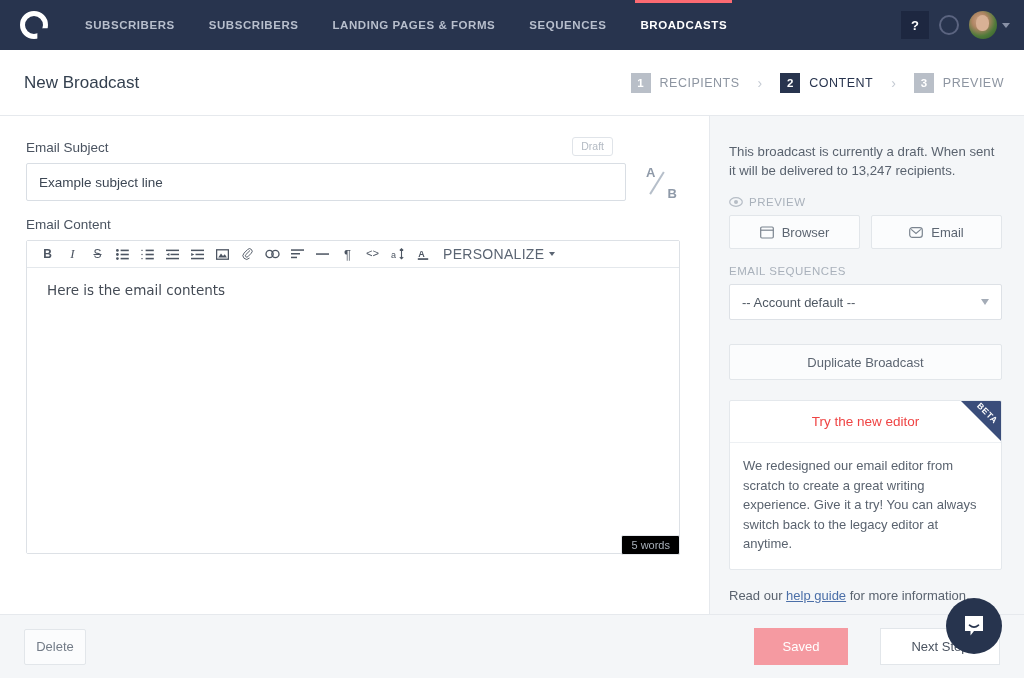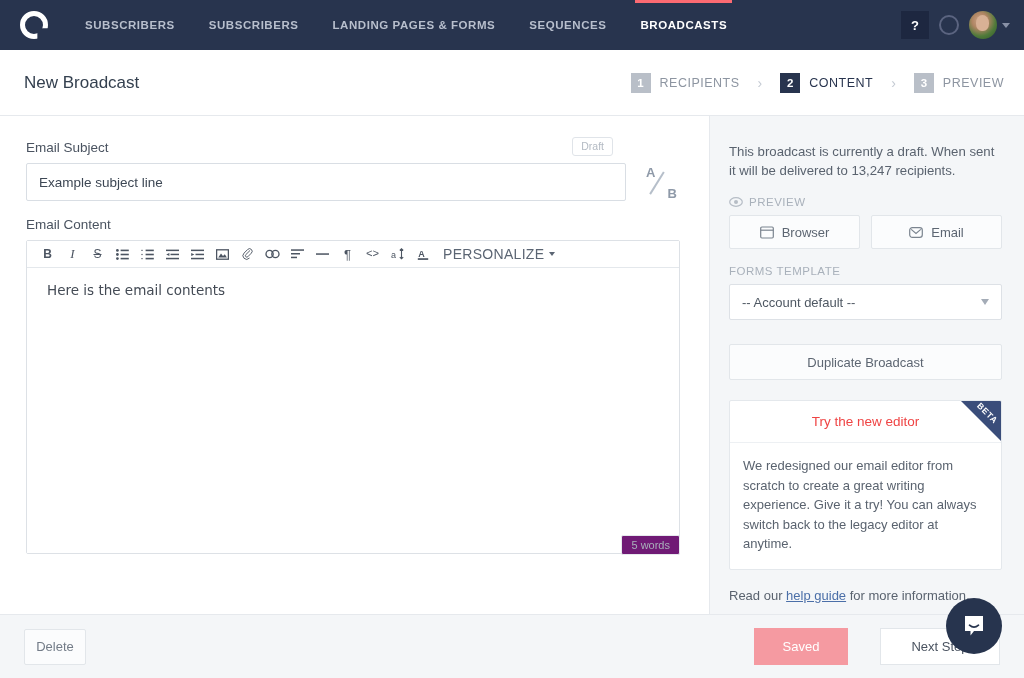--- a/index.html
+++ b/index.html
@@ -151,21 +151,21 @@
     border-right: 3.5px solid transparent; border-top: 4.5px solid #5b6573;
   }
   .editor-area {
     height: 285px; padding: 14px 20px; font-size: 13.5px;
     color: #444b55; position: relative; background: #fff;
     font-family: "DejaVu Sans", sans-serif;
   }
   .wordcount {
     position: absolute; right: 0px; bottom: -1px;
     border: 1px solid #e6e9ed; border-radius: 2px;
-    font-size: 11px; color: #a8b0ba; padding: 3px 9px; background: #701a75;
+    font-size: 11px; color: #a8b0ba; padding: 3px 9px; background: #000000;
   }
   .editor-wrap { position: relative; width: 654px; }
 
   
   .side-note { font-size: 13.2px; color: #5a636f; line-height: 1.45; }
   .side-cap {
     font-size: 11.5px; color: #a9b1bb; letter-spacing: 0.5px;
     margin-top: 16px; margin-bottom: 7px; display: flex;
     align-items: center; gap: 6px;
   }
@@ -454,21 +454,21 @@
         <div class="pbtn">
           <svg width="14" height="13" viewBox="0 0 14 13">
             <rect x="0.7" y="1.6" width="12.6" height="9.8" rx="2.6" fill="none" stroke="#7b848f" stroke-width="1.2"></rect>
             <path d="M2.2 3.4 L7 7.4 L11.8 3.4" fill="none" stroke="#7b848f" stroke-width="1.2"></path>
           </svg>
           <span>Email</span>
         </div>
       </div>
 
       <div class="side-cap">
-        <span>FORMS TEMPLATE</span>
+        <span>EMAIL SEQUENCES</span>
       </div>
       <div class="select-box">
         <span>-- Account default --</span>
         <span class="caret"></span>
       </div>
 
       <div class="dup-btn">
         <span>Duplicate Broadcast</span>
       </div>
 

